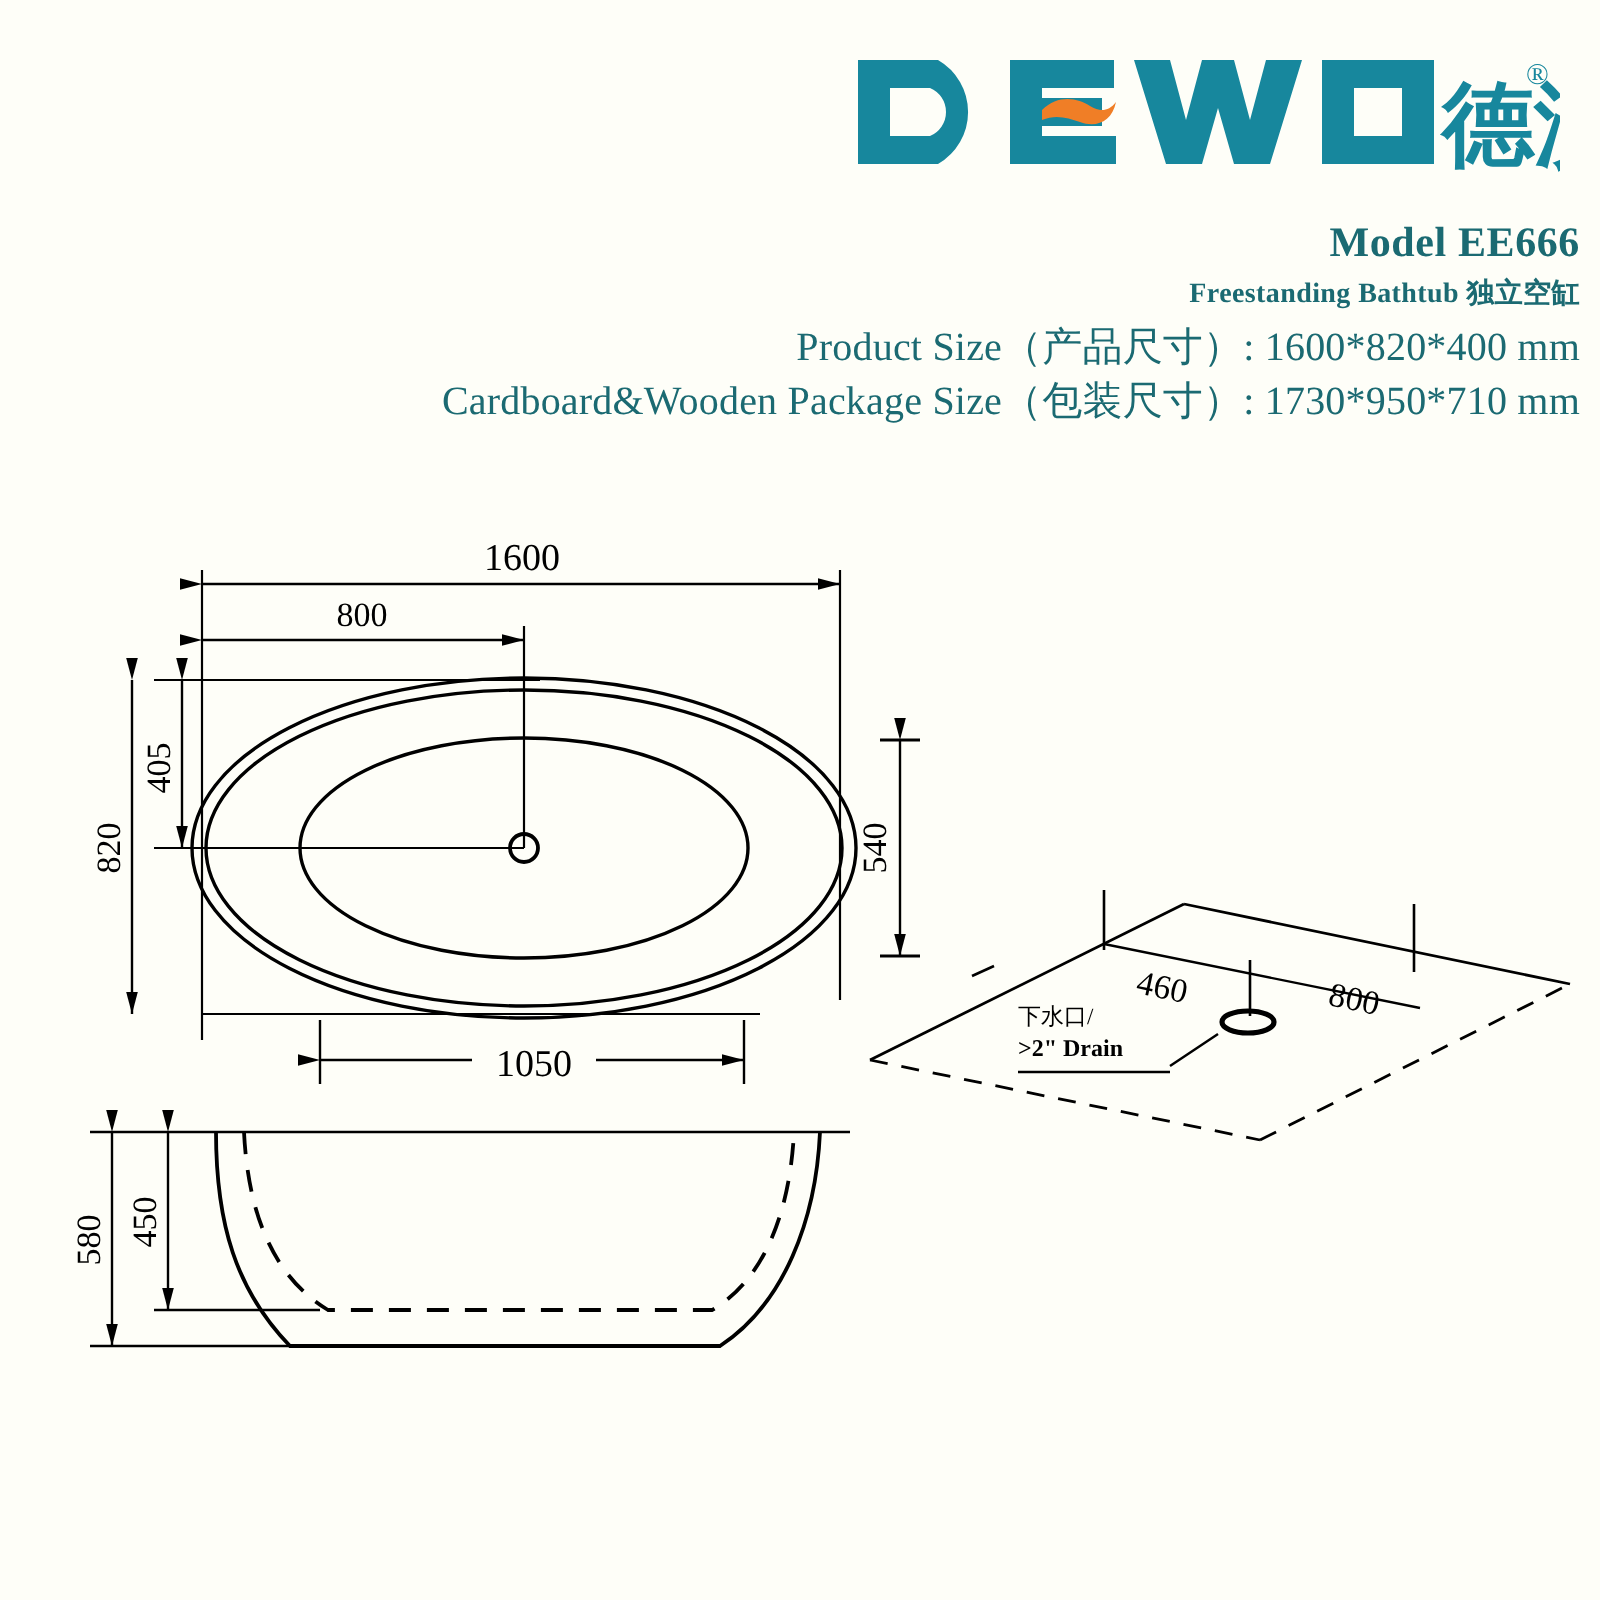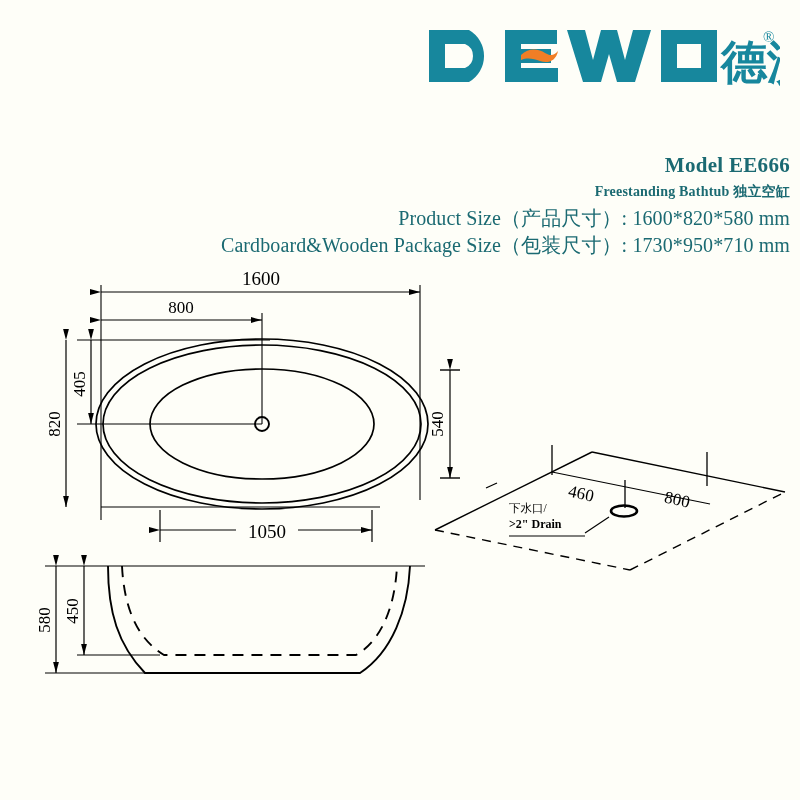--- a/index.html
+++ b/index.html
@@ -26,21 +26,20 @@
   }
   #logo-svg { display: block; }
 
   #header-lines {
     position: absolute;
     left: 0px;
     top: 108px;
     width: 790px;
     text-align: right;
     color: #1b6a72;
-    margin-top: 44px;
   }
   .hline {
     display: block;
     font-family: "Liberation Serif", serif;
     white-space: nowrap;
   }
   .hline-model {
     font-size: 21px;
     font-weight: bold;
     letter-spacing: 0.3px;
@@ -113,21 +112,21 @@
 
       <text x="296" y="56" class="logo-cjk" font-family="'DejaVu Sans', sans-serif" font-size="46" font-weight="bold" fill="#17879d">德沃</text>
 
       <text x="338" y="20" font-family="'Liberation Serif', serif" font-size="15" fill="#17879d">®</text>
     </svg>
   </div>
 
   <div id="header-lines">
     <span class="hline hline-model">Model EE666</span>
     <span class="hline hline-title">Freestanding Bathtub 独立空缸</span>
-    <span class="hline hline-size">Product Size（产品尺寸）: 1600*820*580 mm</span>
+    <span class="hline hline-size">Product Size（产品尺寸）: 1600*820*400 mm</span>
     <span class="hline hline-size">Cardboard&amp;Wooden Package Size（包装尺寸）: 1730*950*710 mm</span>
   </div>
 
   <svg id="drawing" viewBox="0 0 800 800">
     <defs>
       <marker id="arrL" markerWidth="12" markerHeight="8" refX="11" refY="4" orient="auto" markerUnits="userSpaceOnUse">
         <path d="M11,4 L0,1.1 L0,6.9 Z" fill="#000"></path>
       </marker>
       <marker id="arrR" markerWidth="12" markerHeight="8" refX="11" refY="4" orient="auto" markerUnits="userSpaceOnUse">
         <path d="M11,4 L0,1.1 L0,6.9 Z" fill="#000"></path>

